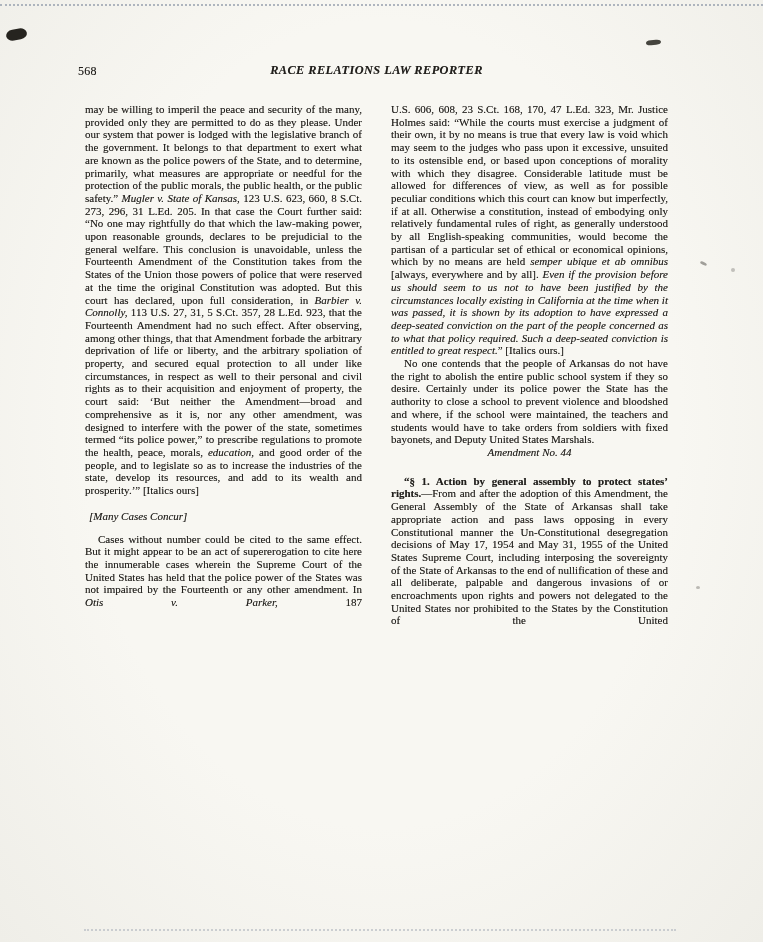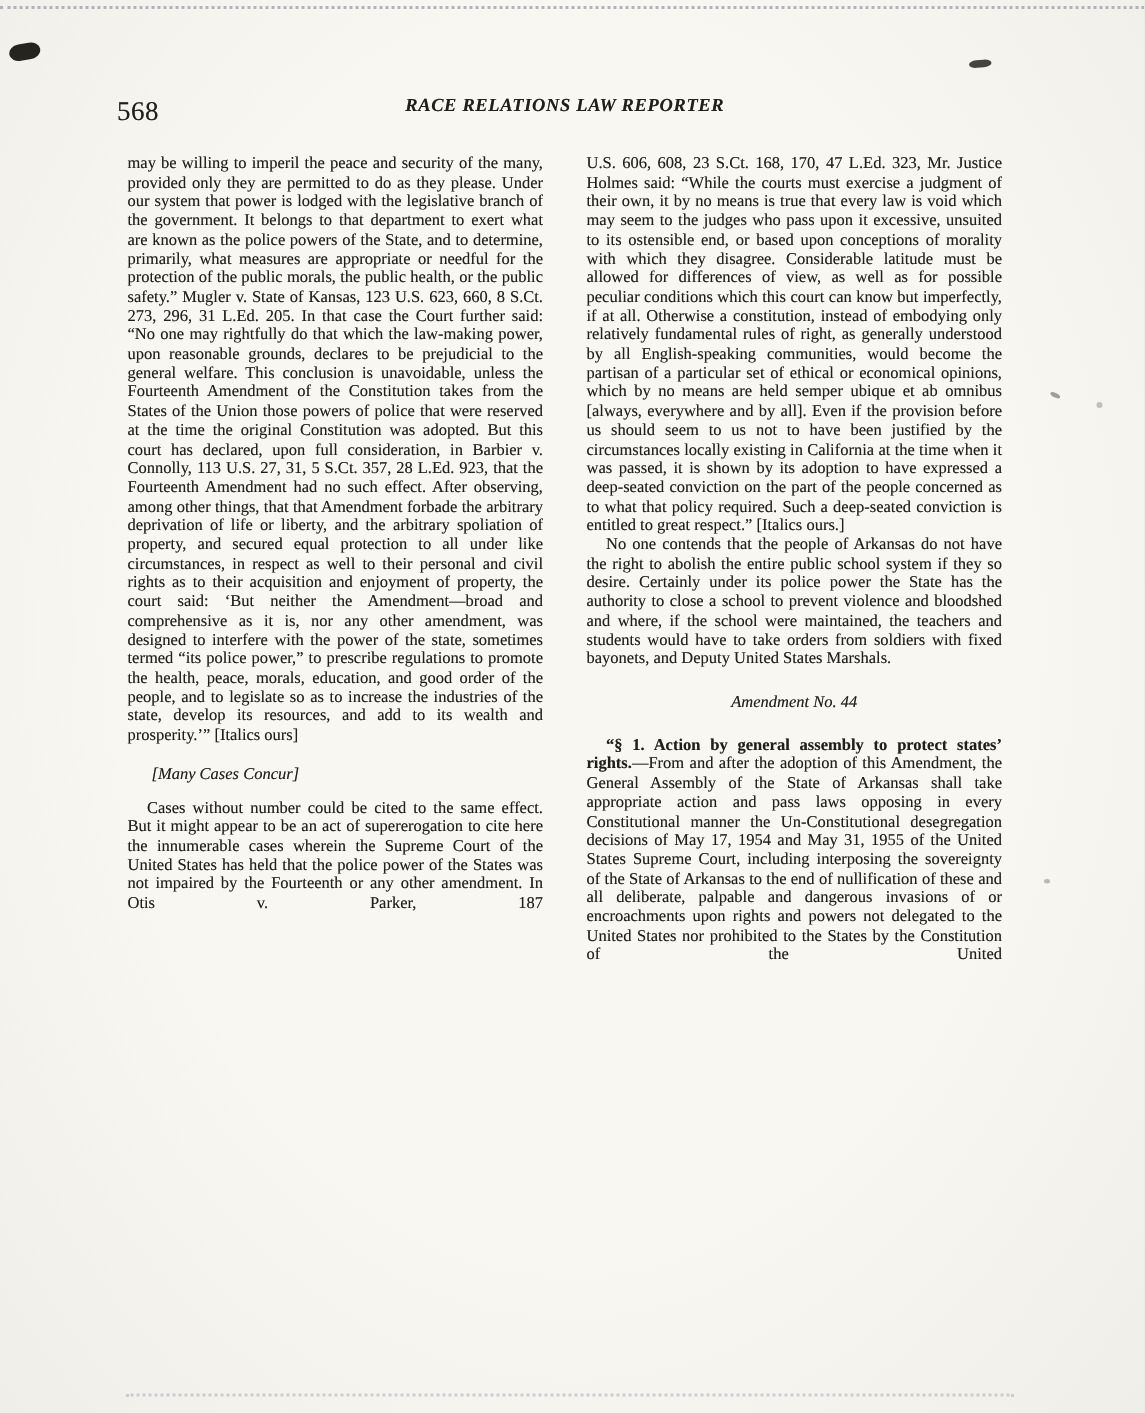--- a/index.html
+++ b/index.html
@@ -21,38 +21,38 @@
   .ink{position:absolute;background:#26241f;border-radius:40% / 60%;}
   .ink-1{left:6px;top:29px;width:21px;height:11px;transform:rotate(-10deg);}
   .ink-2{left:646px;top:40px;width:15px;height:5px;transform:rotate(-5deg);opacity:.85;}
   .speck{position:absolute;background:#4a4742;border-radius:50%;}
   .s1{left:700px;top:262px;width:7px;height:3px;transform:rotate(25deg);opacity:.5;}
   .s2{left:731px;top:268px;width:4px;height:4px;opacity:.3;}
   .s3{left:696px;top:586px;width:4px;height:3px;opacity:.35;}
   
   .running-head{position:absolute;top:63px;left:85px;width:583px;height:18px;
     text-shadow:0 0 .35px rgba(30,28,24,.5);}
-  .pageno{position:absolute;left:-7px;top:1px;font-size:18px;letter-spacing:.3px;}
+  .pageno{position:absolute;left:-7px;top:1px;font-size:12px;letter-spacing:.3px;}
   .title{display:block;text-align:center;font-weight:bold;font-size:12.3px;letter-spacing:.45px;font-style:italic;}
   
   .columns{position:absolute;top:103px;left:85px;width:583px;display:flex;gap:29px;}
   .col{
     flex:1;min-width:0;
     font-size:11px;line-height:12.7px;
     text-align:justify;hyphens:auto;-webkit-hyphens:auto;
     text-shadow:0 0 .35px rgba(30,28,24,.5);
   }
   .block{margin:0;}
   .indent{text-indent:13px;}
   .cont{text-align-last:justify;}
-  .i{}
+  .i{font-style:italic;}
   .b{font-weight:bold;}
-  .bracket-heading{margin:13px 16px 10px;text-align:left;text-align-last:left;font-style:italic;}
+  .bracket-heading{margin:13px 4px 10px;text-align:left;text-align-last:left;font-style:italic;}
   .heading{margin:30px 0 6px;text-align:center;text-align-last:center;letter-spacing:.6px;}
-  .subheading{margin:16px 0 16px;text-align-last:center;font-style:italic;}
+  .subheading{margin:0 0 16px;text-align-last:center;font-style:italic;}
 </style>
 </head>
 <body>
 
 <div class="page">
   <div class="perf perf-top"></div>
   <div class="ink ink-1"></div>
   <div class="ink ink-2"></div>
   <div class="speck s1"></div>
   <div class="speck s2"></div>

